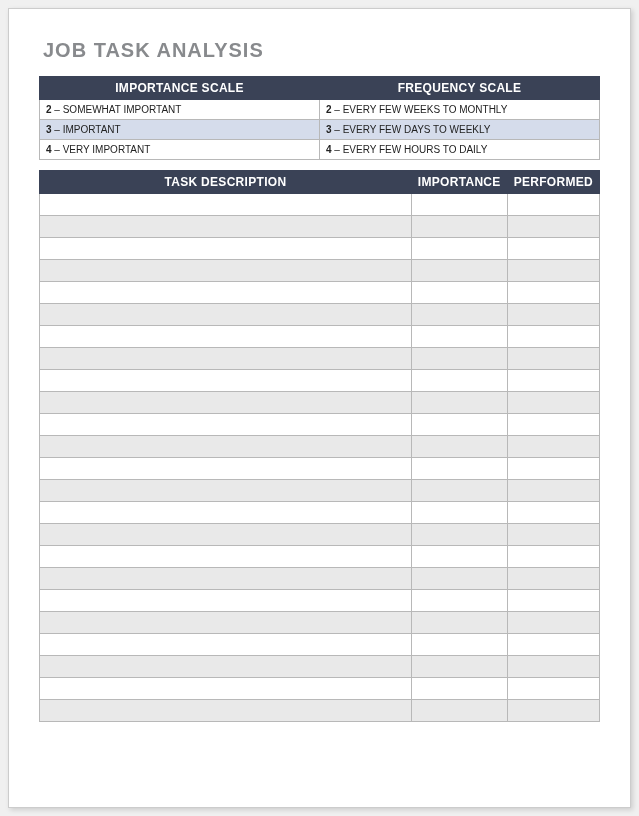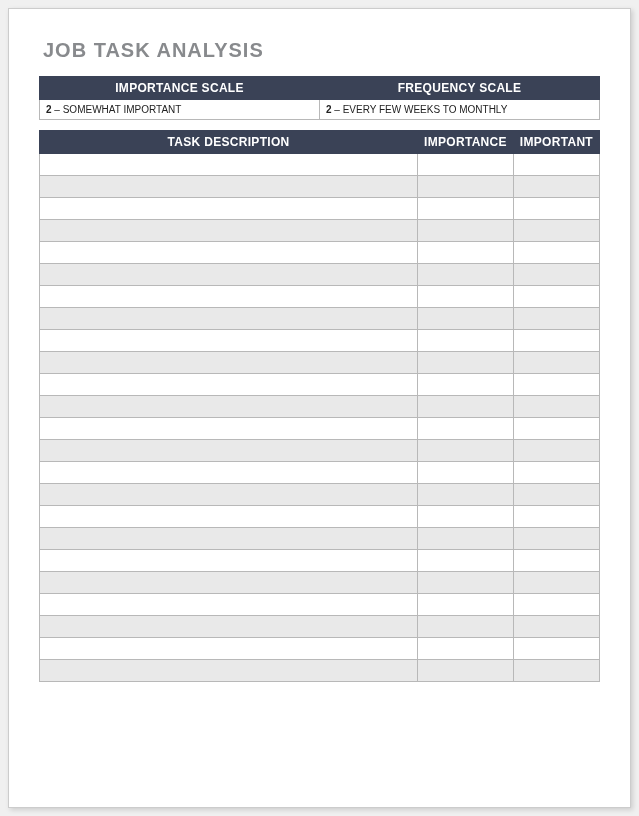--- a/index.html
+++ b/index.html
@@ -78,31 +78,39 @@
   <table class="scale-table">
     <tbody>
         <tr>
       <th class="header-cell" colspan="1" style="width:50%">IMPORTANCE SCALE</th>
       <th class="header-cell" colspan="1" style="width:50%">FREQUENCY SCALE</th>
     </tr>
     <tr>
       <td><span class="num">2</span><span> – SOMEWHAT IMPORTANT</span></td>
       <td><span class="num">2</span><span> – EVERY FEW WEEKS TO MONTHLY</span></td>
     </tr>
+    <tr class="row-alt">
+      <td><span class="num">3</span><span> – IMPORTANT</span></td>
+      <td><span class="num">3</span><span> – EVERY FEW DAYS TO WEEKLY</span></td>
+    </tr>
+    <tr>
+      <td><span class="num">4</span><span> – VERY IMPORTANT</span></td>
+      <td><span class="num">4</span><span> – EVERY FEW HOURS TO DAILY</span></td>
+    </tr>
   </tbody>
     </table>
 
   <div class="spacer"></div>
 
   <table class="task-table">
     <tbody>
         <tr>
       <th class="header-cell col-desc">TASK DESCRIPTION</th>
       <th class="header-cell col-imp">IMPORTANCE</th>
-      <th class="header-cell col-freq">IMPORTANT</th>
+      <th class="header-cell col-freq">PERFORMED</th>
     </tr>
     </tbody>
       <tbody id="task-body">
         <tr>
           <td class="col-desc"></td>
           <td class="col-imp"></td>
           <td class="col-freq"></td>
         </tr>
         <tr class="alt">
           <td class="col-desc"></td>

